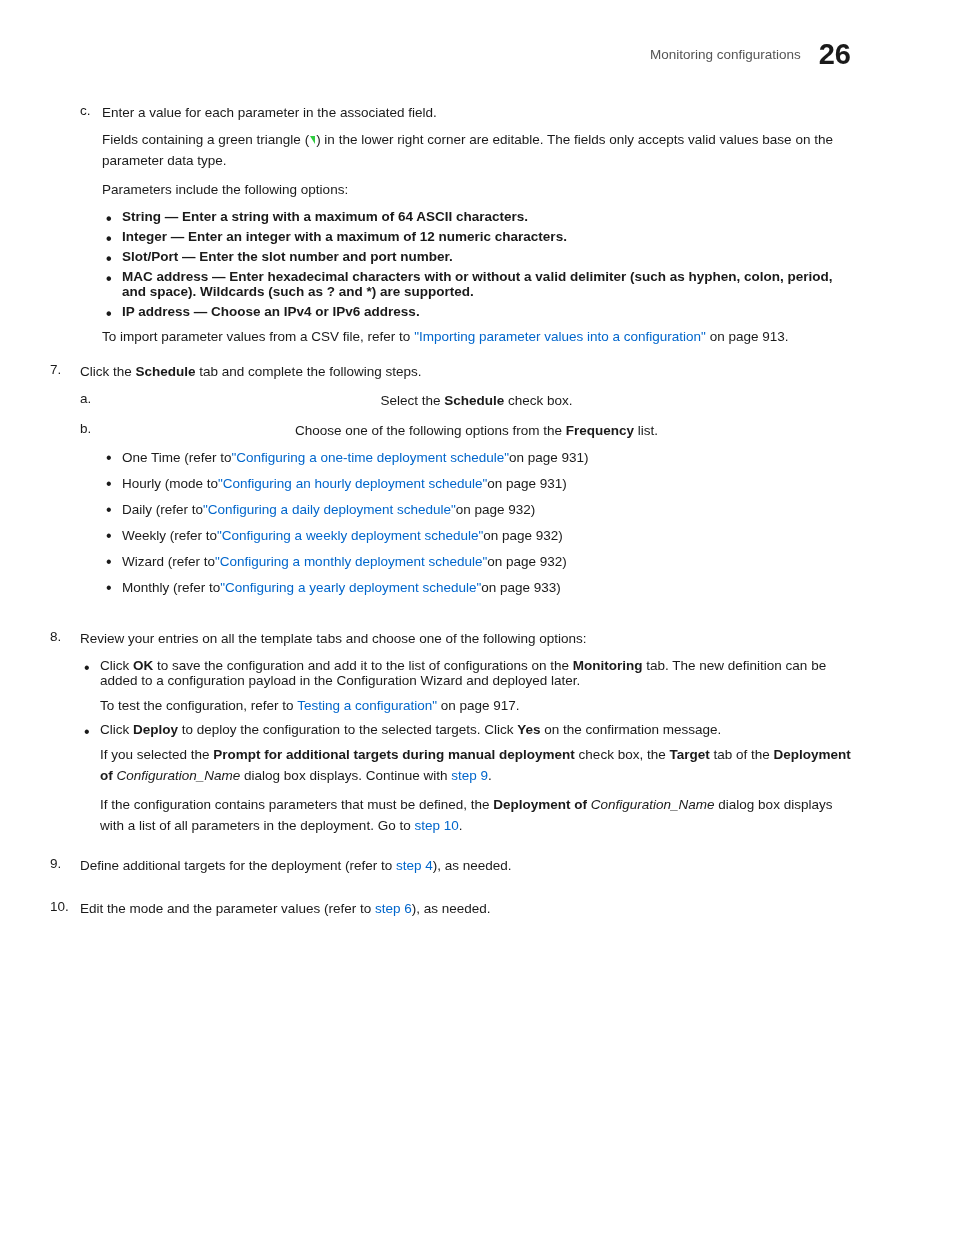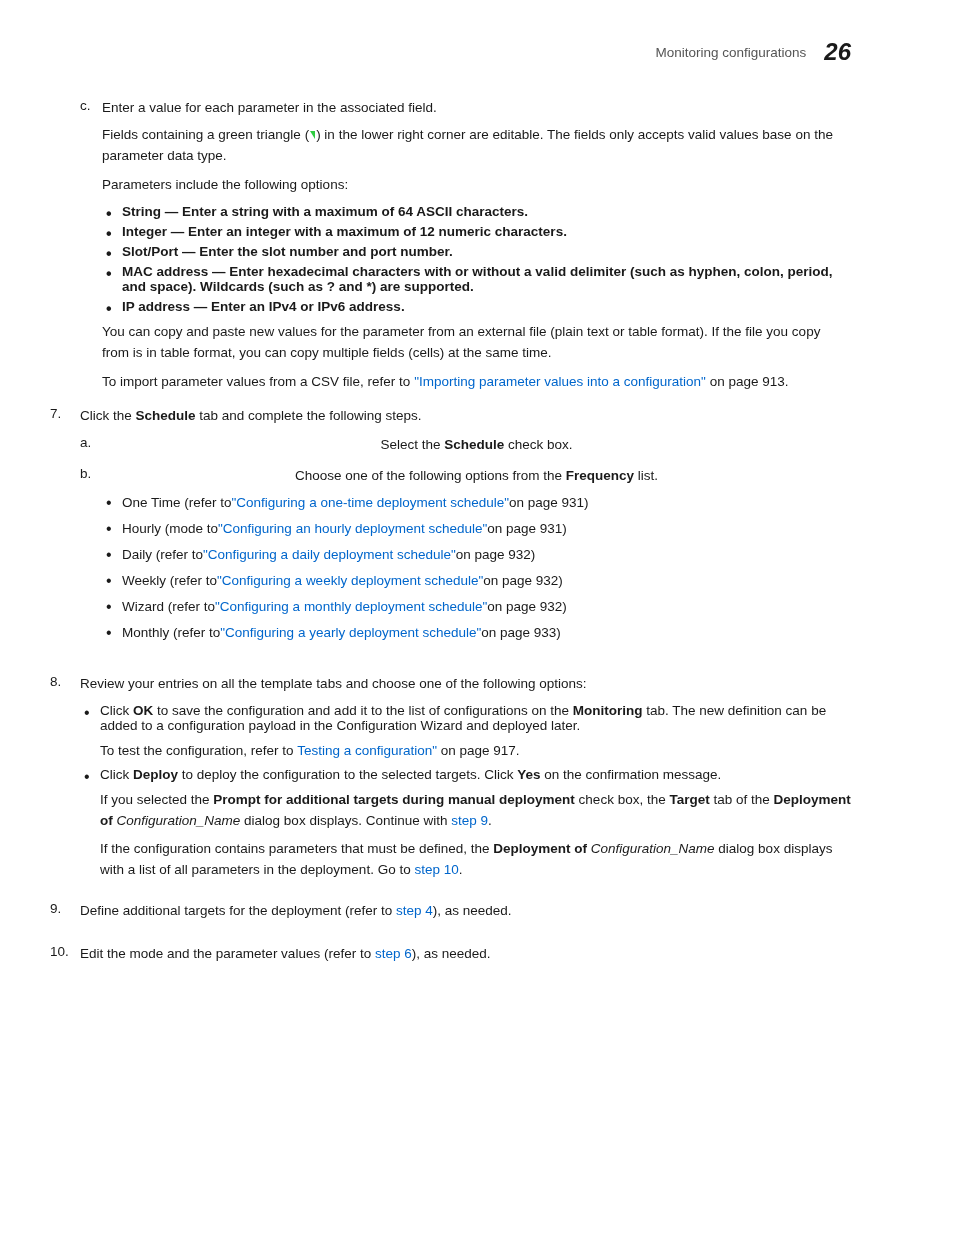--- a/index.html
+++ b/index.html
@@ -34,25 +34,24 @@
       margin-bottom: 24px;
     }
 
     .header-title {
       font-size: 13.5px;
       color: #555;
       margin-right: 18px;
     }
 
     .page-number {
-      font-size: 24px;
+      font-size: 29px;
       font-weight: bold;
       color: #1a1a1a;
       line-height: 1;
-      font-style: italic;
     }
 
     .content-area {
       padding: 0 50px 0 50px;
     }
 
     .bullet-list {
       list-style: none;
       margin: 6px 0 6px 0;
     }
@@ -195,28 +194,25 @@
           <li>
               <span>Integer — Enter an integer with a maximum of 12 numeric characters.</span>
             </li>
           <li>
               <span>Slot/Port — Enter the slot number and port number.</span>
             </li>
           <li>
               <span>MAC address — Enter hexadecimal characters with or without a valid delimiter (such as hyphen, colon, period, and space). Wildcards (such as ? and *) are supported.</span>
             </li>
           <li>
-              <span>IP address — Enter an IPv4 or IPv6 address.</span>
+              <span>IP address — Choose an IPv4 or IPv6 address.</span>
             </li>
         </ul>
       </div>
 
-      <div class="indent-para">
-        <span>You can copy and paste new values for the parameter from an external file (plain text or table format). If the file you copy from is in table format, you can copy multiple fields (cells) at the same time.</span>
-      </div>
 
       <div class="indent-para">
         <span>To import parameter values from a CSV file, refer to </span><a class="link-text" href="#">"Importing parameter values into a configuration"</a><span> on page 913.</span>
       </div>
     </div>
 
     <div class="main-step">
       <div class="main-step-num">7.</div>
       <div class="main-step-content">
         <p>

